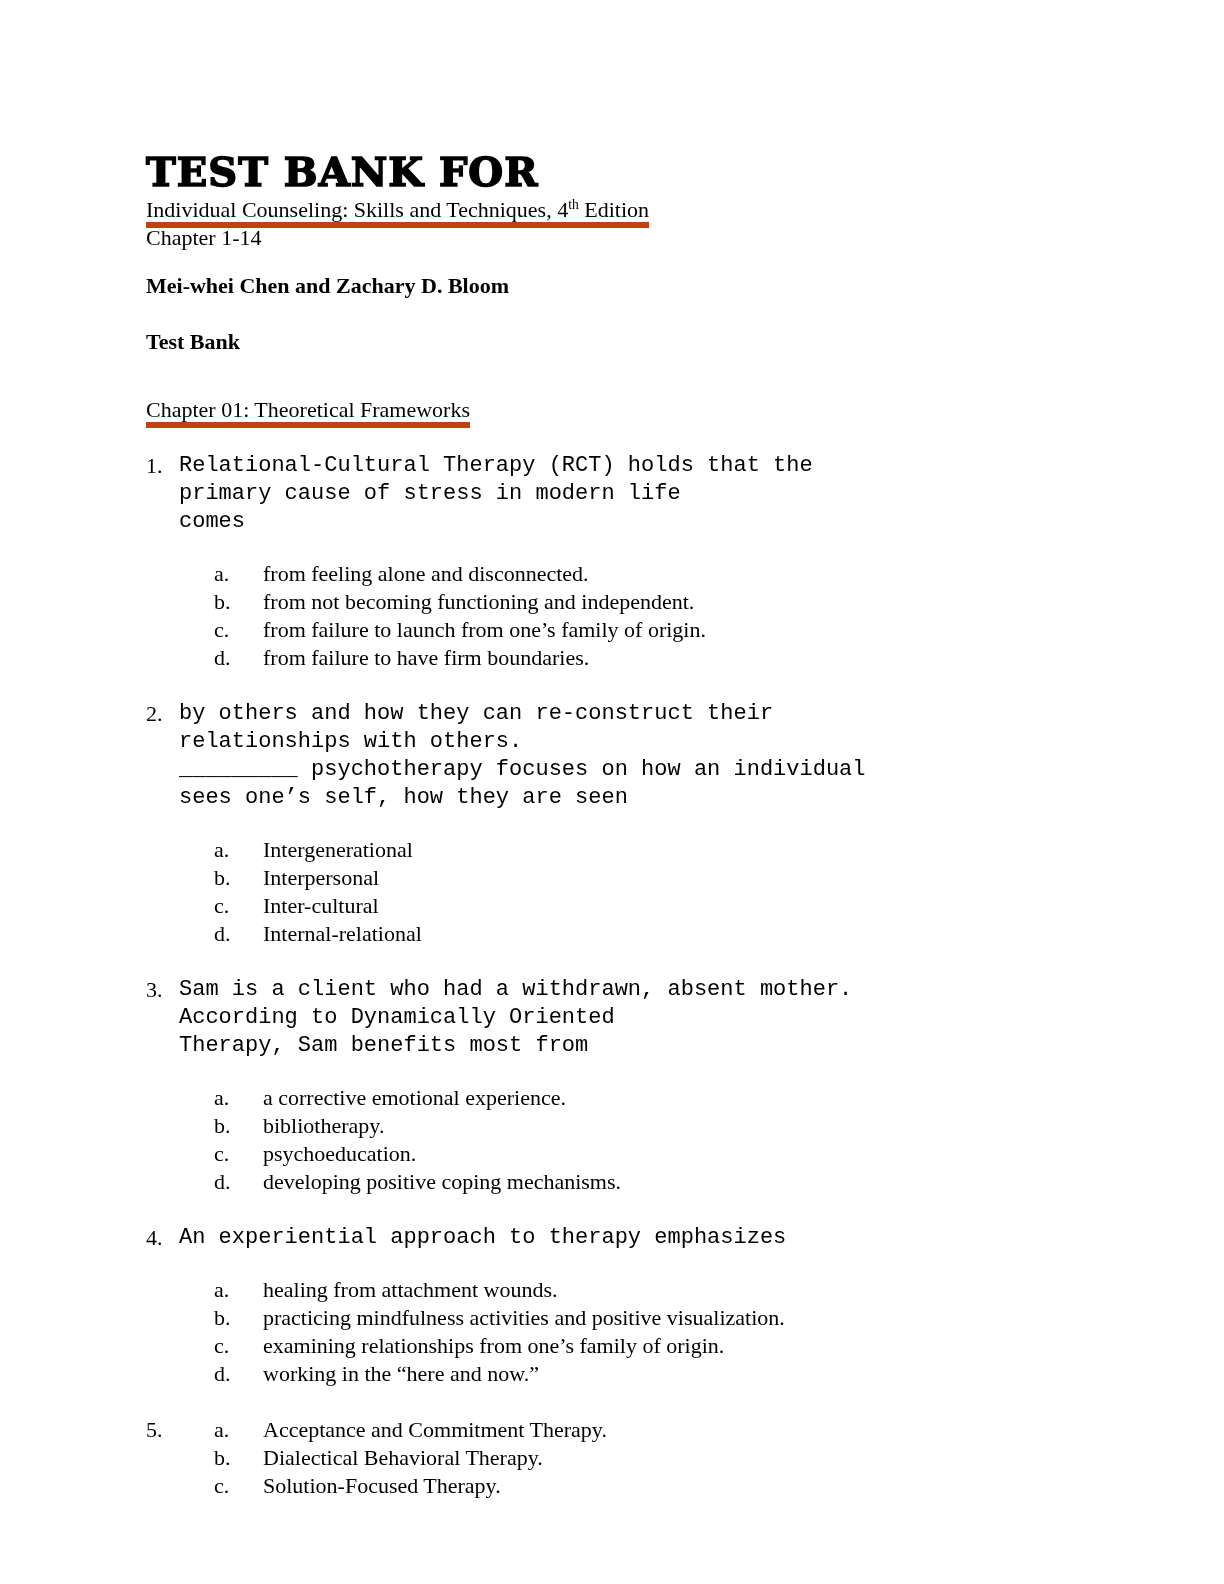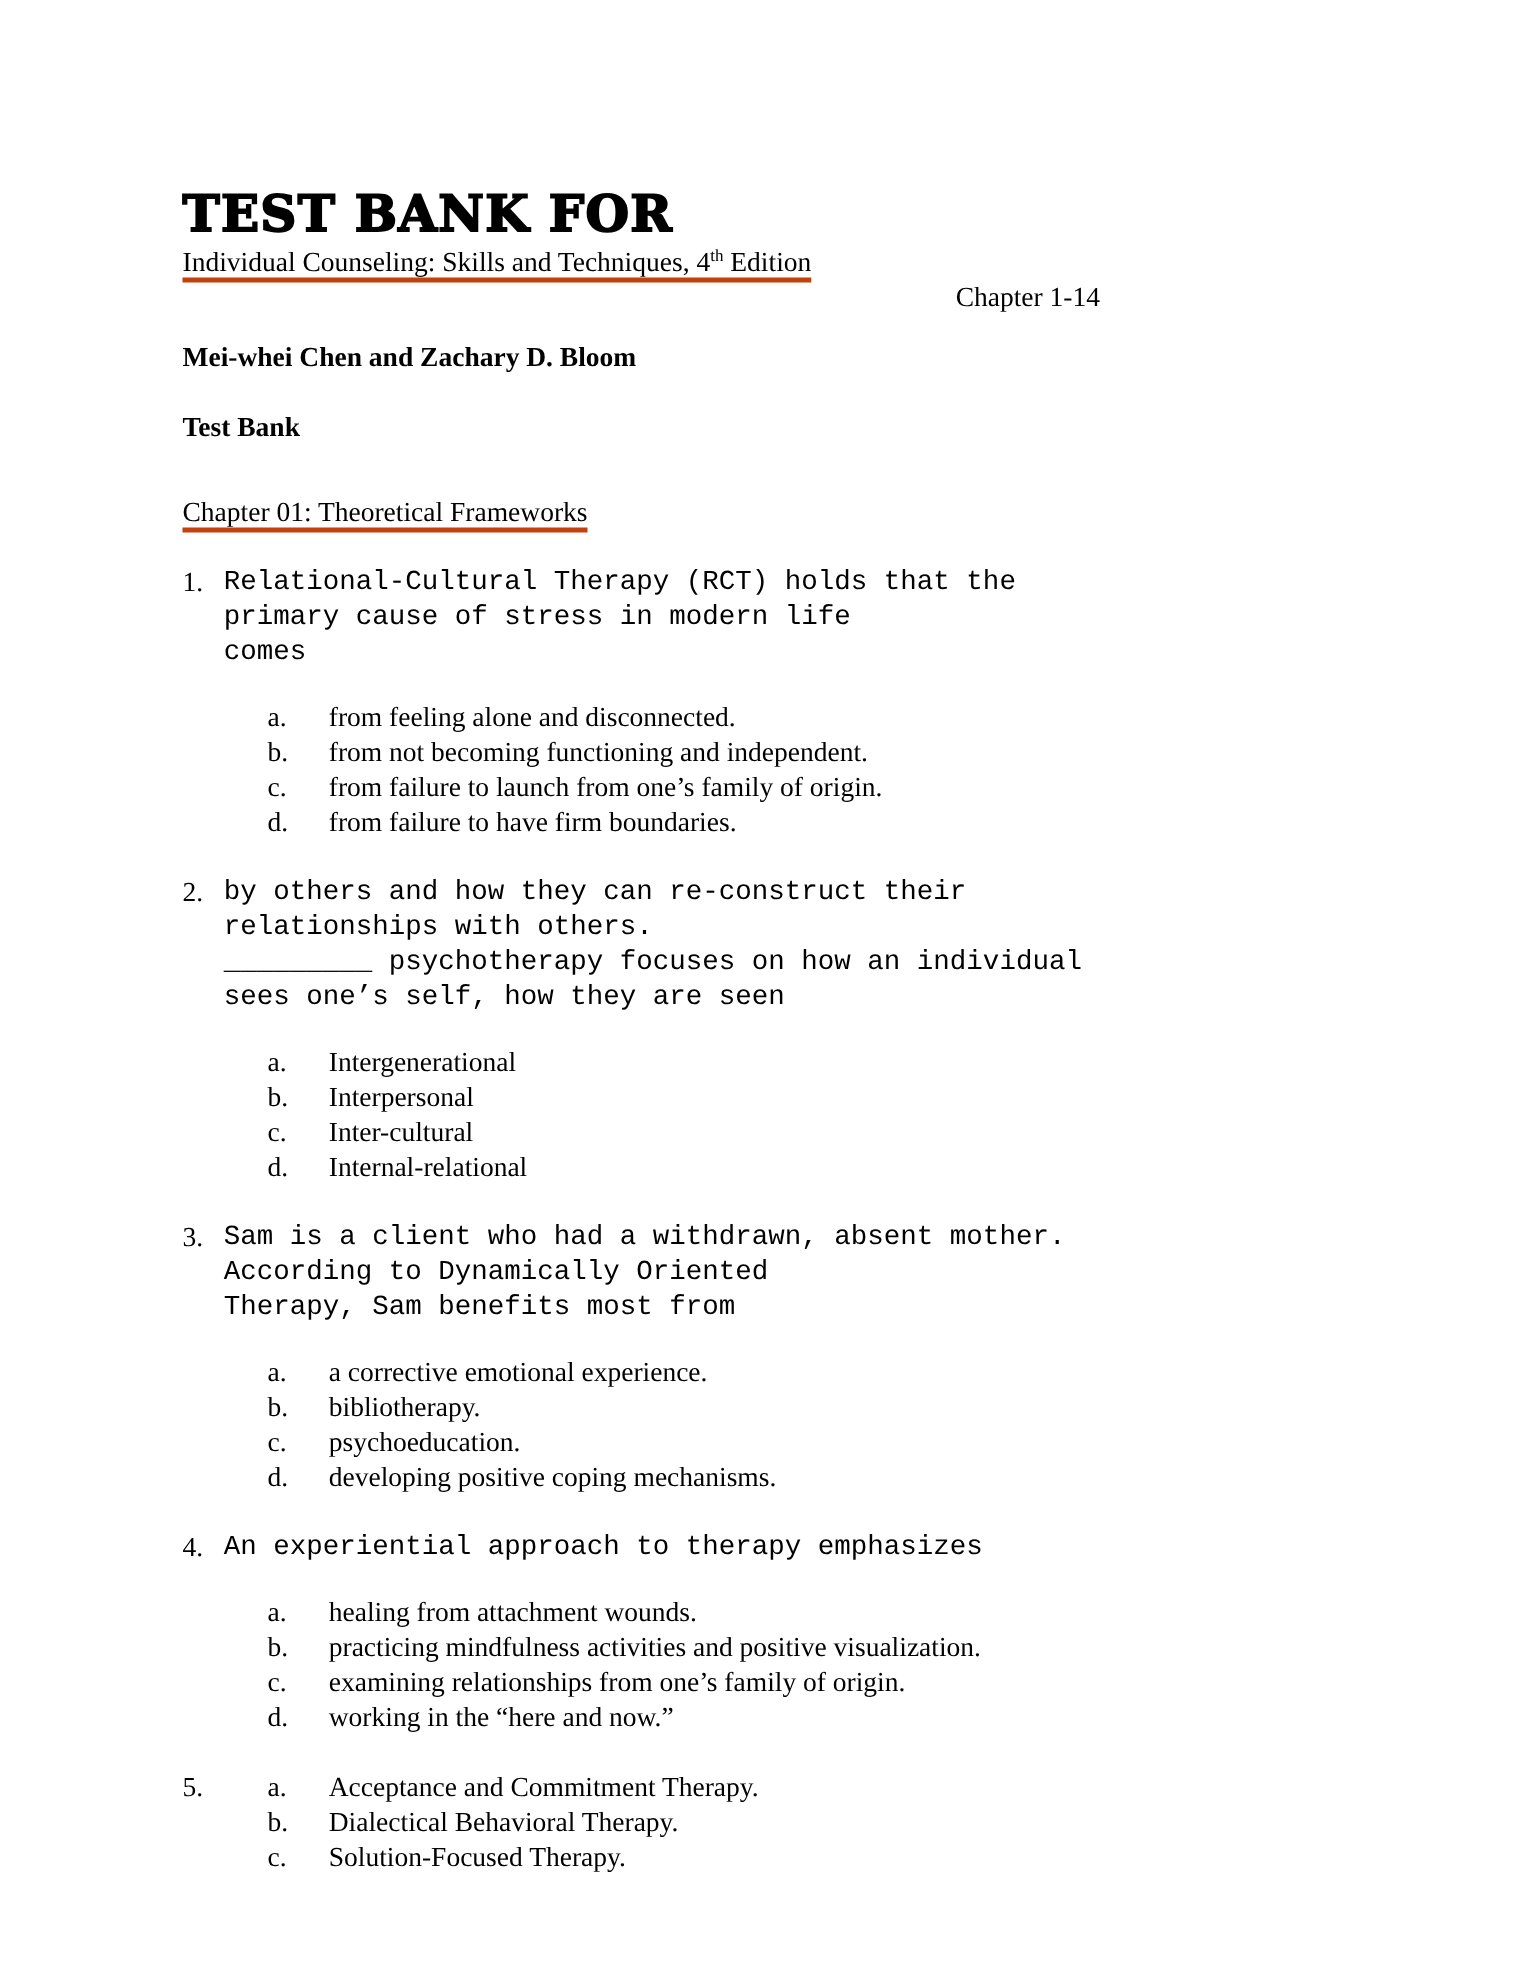--- a/index.html
+++ b/index.html
@@ -23,29 +23,29 @@
     font-family: "DejaVu Serif", serif;
     font-weight: 900;
     font-size: 40px;
     line-height: 48px;
     letter-spacing: 1px;
     -webkit-text-stroke: 1.6px #000;
     margin: 0;
   }
   .subtitle-line { line-height: 28px; }
   .underline-span {
-    border-bottom: 4px solid #c2410c;
+    border-bottom: 6px solid #c2410c;
     padding-bottom: 0px;
   }
   .subtitle-line sup {
     vertical-align: super;
     font-size: 0.62em;
     line-height: 0;
   }
-  .chapter-range { line-height: 28px; text-align: right; }
+  .chapter-range { line-height: 28px; }
   .authors { font-weight: bold; margin-top: 20px; }
   .test-bank { font-weight: bold; margin-top: 28px; }
   .chapter-heading { margin-top: 40px; }
   .questions { margin-top: 6px; }
   .question { position: relative; padding-left: 33px; margin-top: 28px; }
   .qnum { position: absolute; left: 0; top: 0; }
   .qline { white-space: pre-wrap; font-family: Liberation Mono, monospace; }
   .options { margin-top: 24px; }
   .option { position: relative; padding-left: 71px; }
   .opt-letter { position: absolute; left: 35px; top: 0; }

